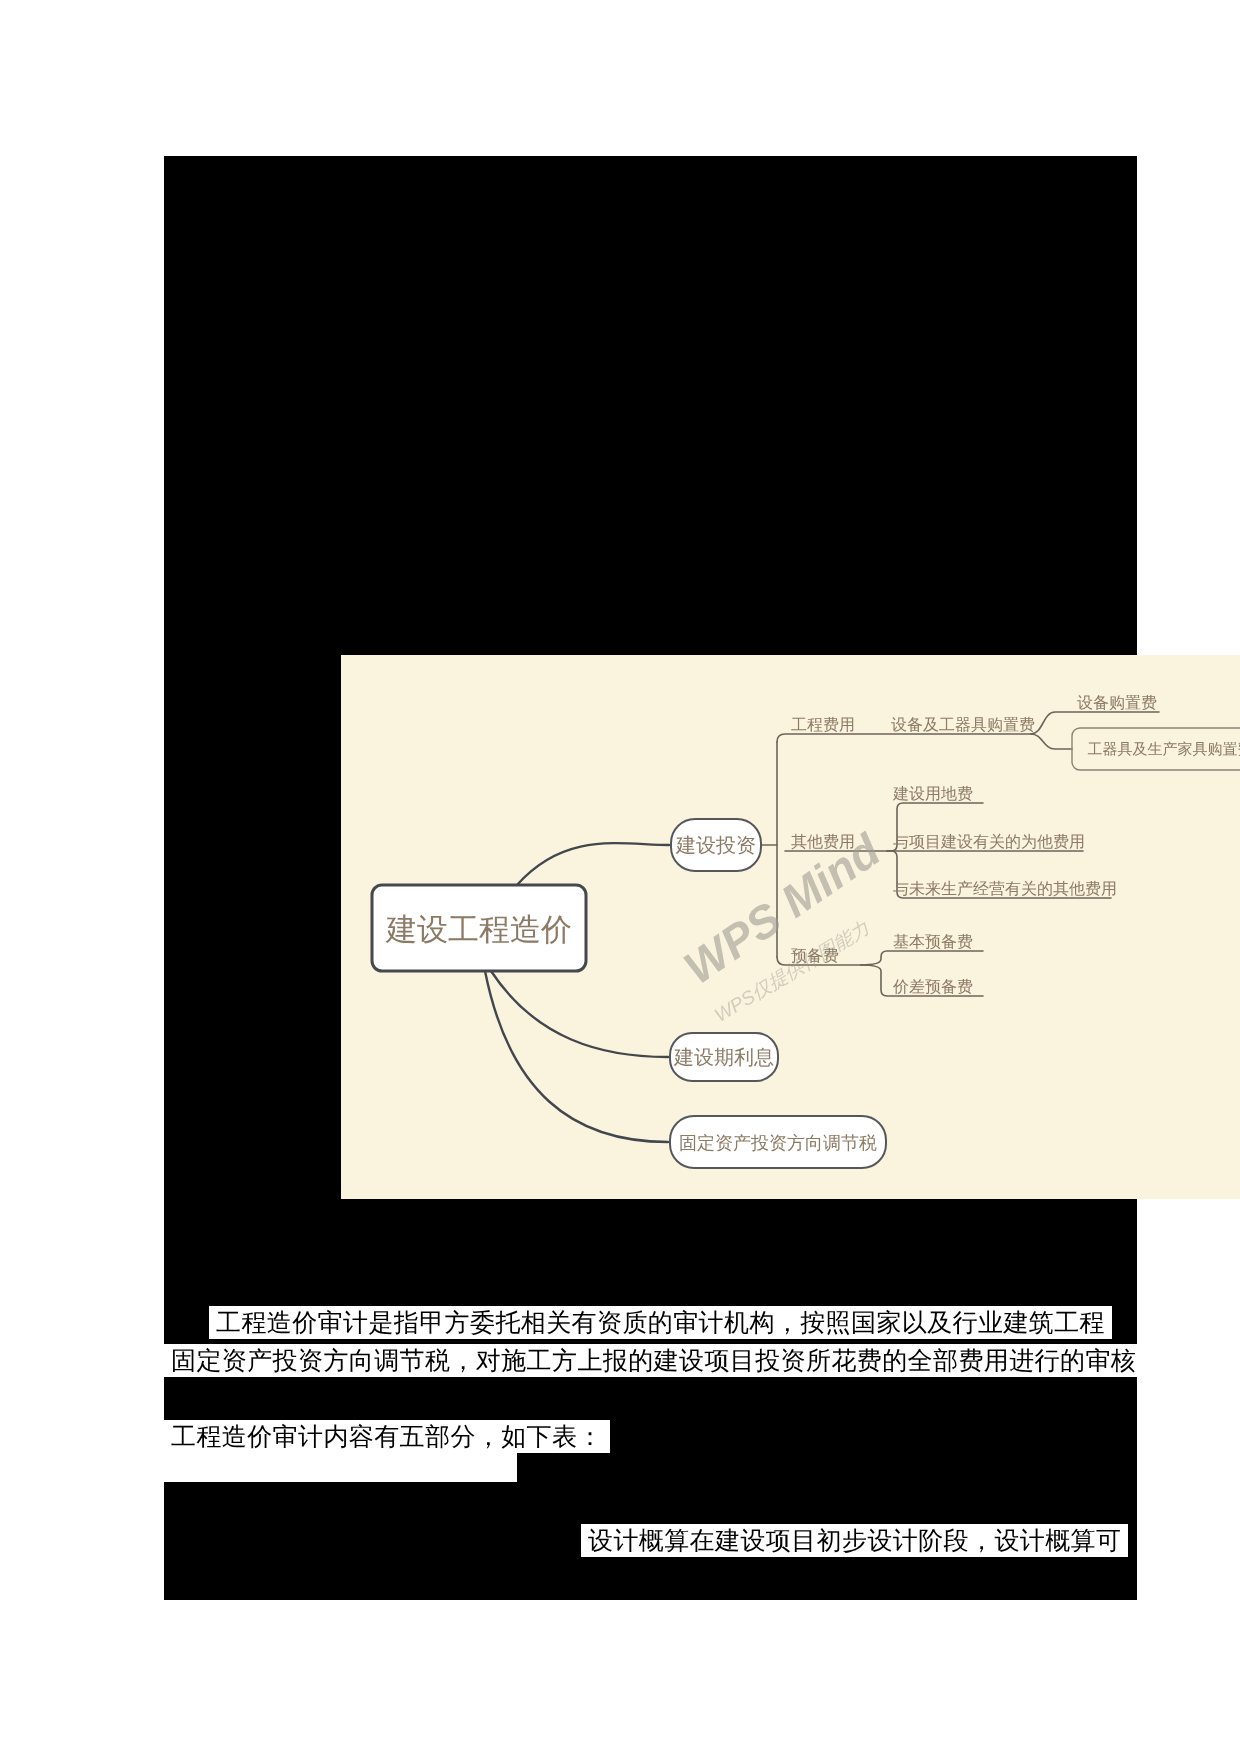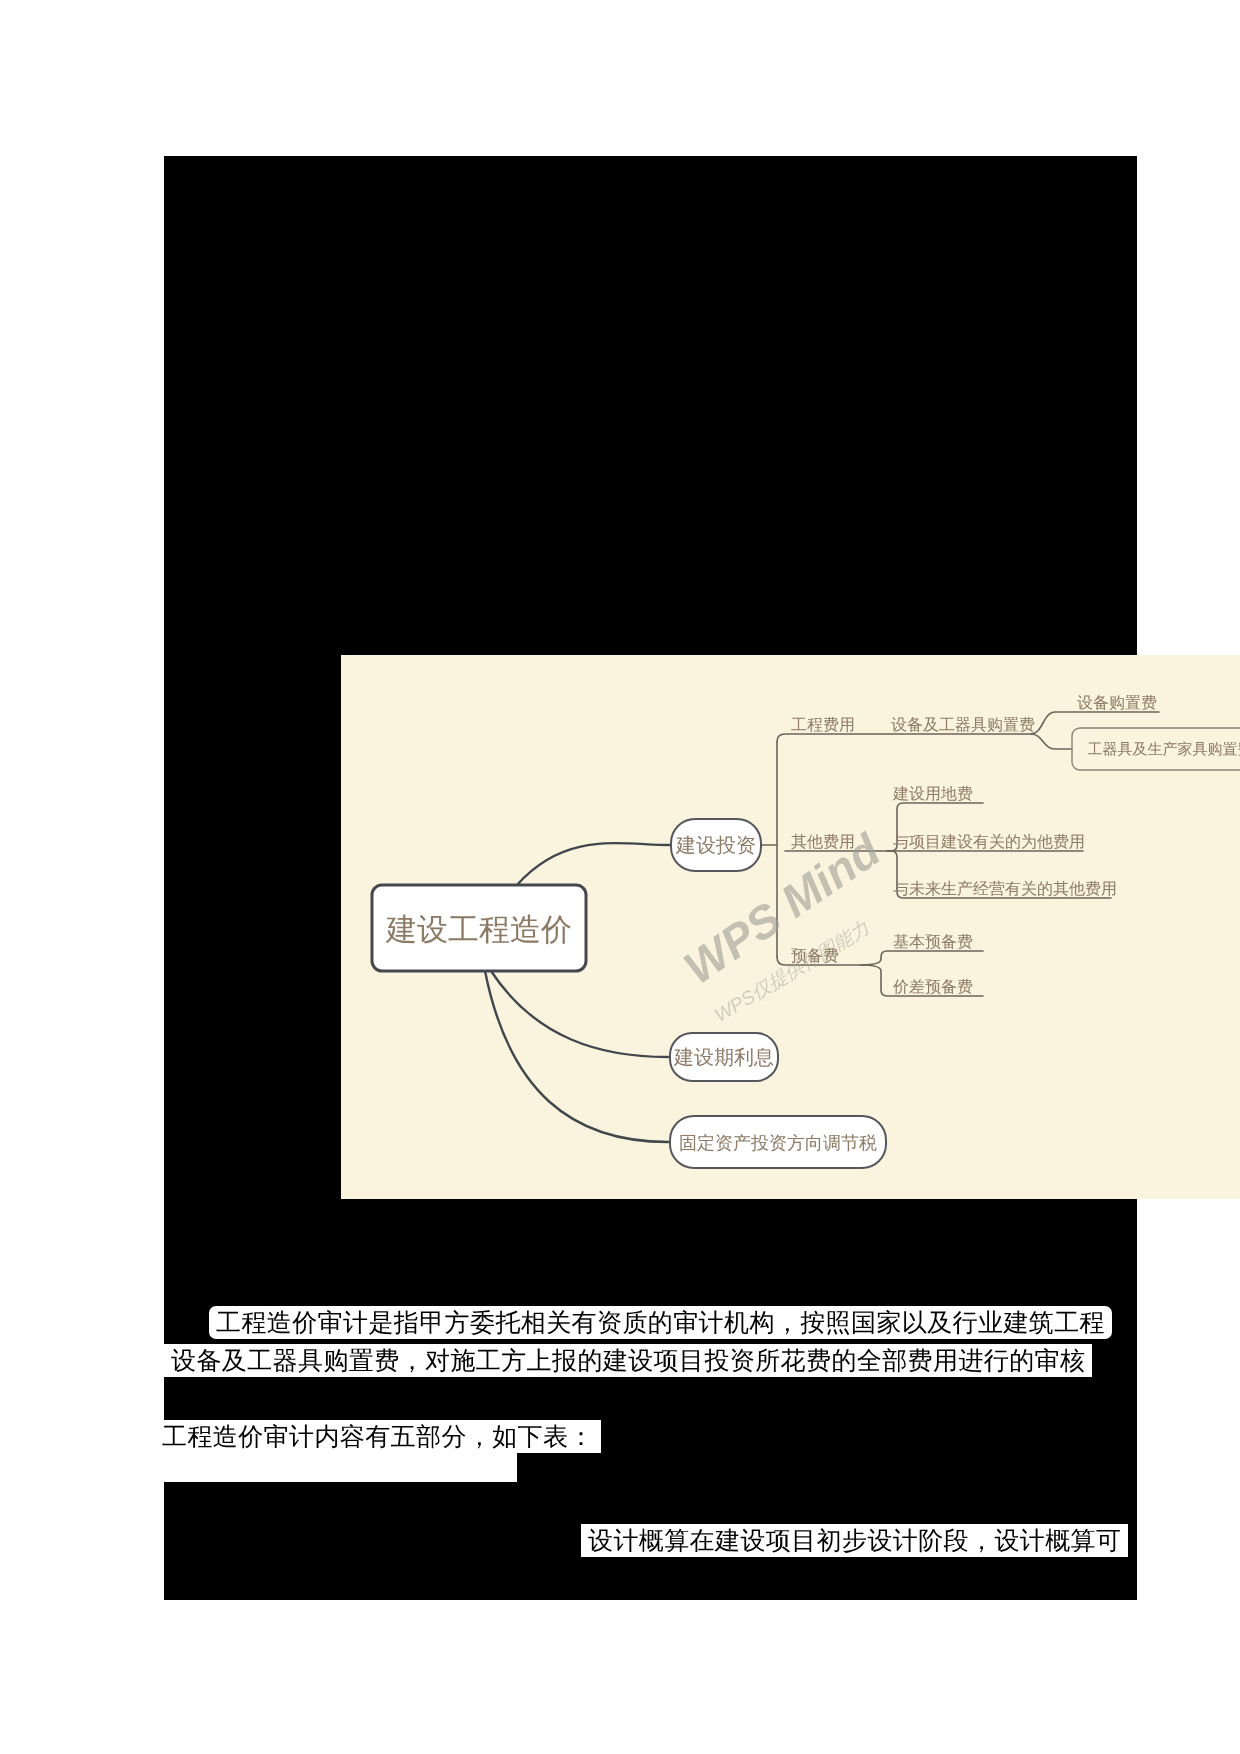--- a/index.html
+++ b/index.html
@@ -99,24 +99,24 @@
           <text x="552" y="239">与未来生产经营有关的其他费用</text>
           <text x="450" y="306">预备费</text>
           <text x="552" y="292">基本预备费</text>
           <text x="552" y="337">价差预备费</text>
         </g>
       </svg>
     </div>
 
   </div>
 
-  <div class="doc-line" style="left:209px;top:1306px;border-radius:7px;">工程造价审计是指甲方委托相关有资质的审计机构，按照国家以及行业建筑工程</div>
+  <div class="doc-line" style="left:209px;top:1306px;">工程造价审计是指甲方委托相关有资质的审计机构，按照国家以及行业建筑工程</div>
 
-  <div class="doc-line" style="left:164px;top:1344px;">设备及工器具购置费，对施工方上报的建设项目投资所花费的全部费用进行的审核</div>
+  <div class="doc-line" style="left:164px;top:1344px;">固定资产投资方向调节税，对施工方上报的建设项目投资所花费的全部费用进行的审核</div>
 
 
-  <div class="doc-line" style="left:155px;top:1420px;text-align:center;">工程造价审计内容有五部分，如下表：</div>
+  <div class="doc-line" style="left:164px;top:1420px;text-align:center;">工程造价审计内容有五部分，如下表：</div>
 
   <div class="table-placeholder"></div>
 
   <div class="doc-line" style="left:581px;top:1524px;">设计概算在建设项目初步设计阶段，设计概算可</div>
 
 </div>
 
 </body></html>

